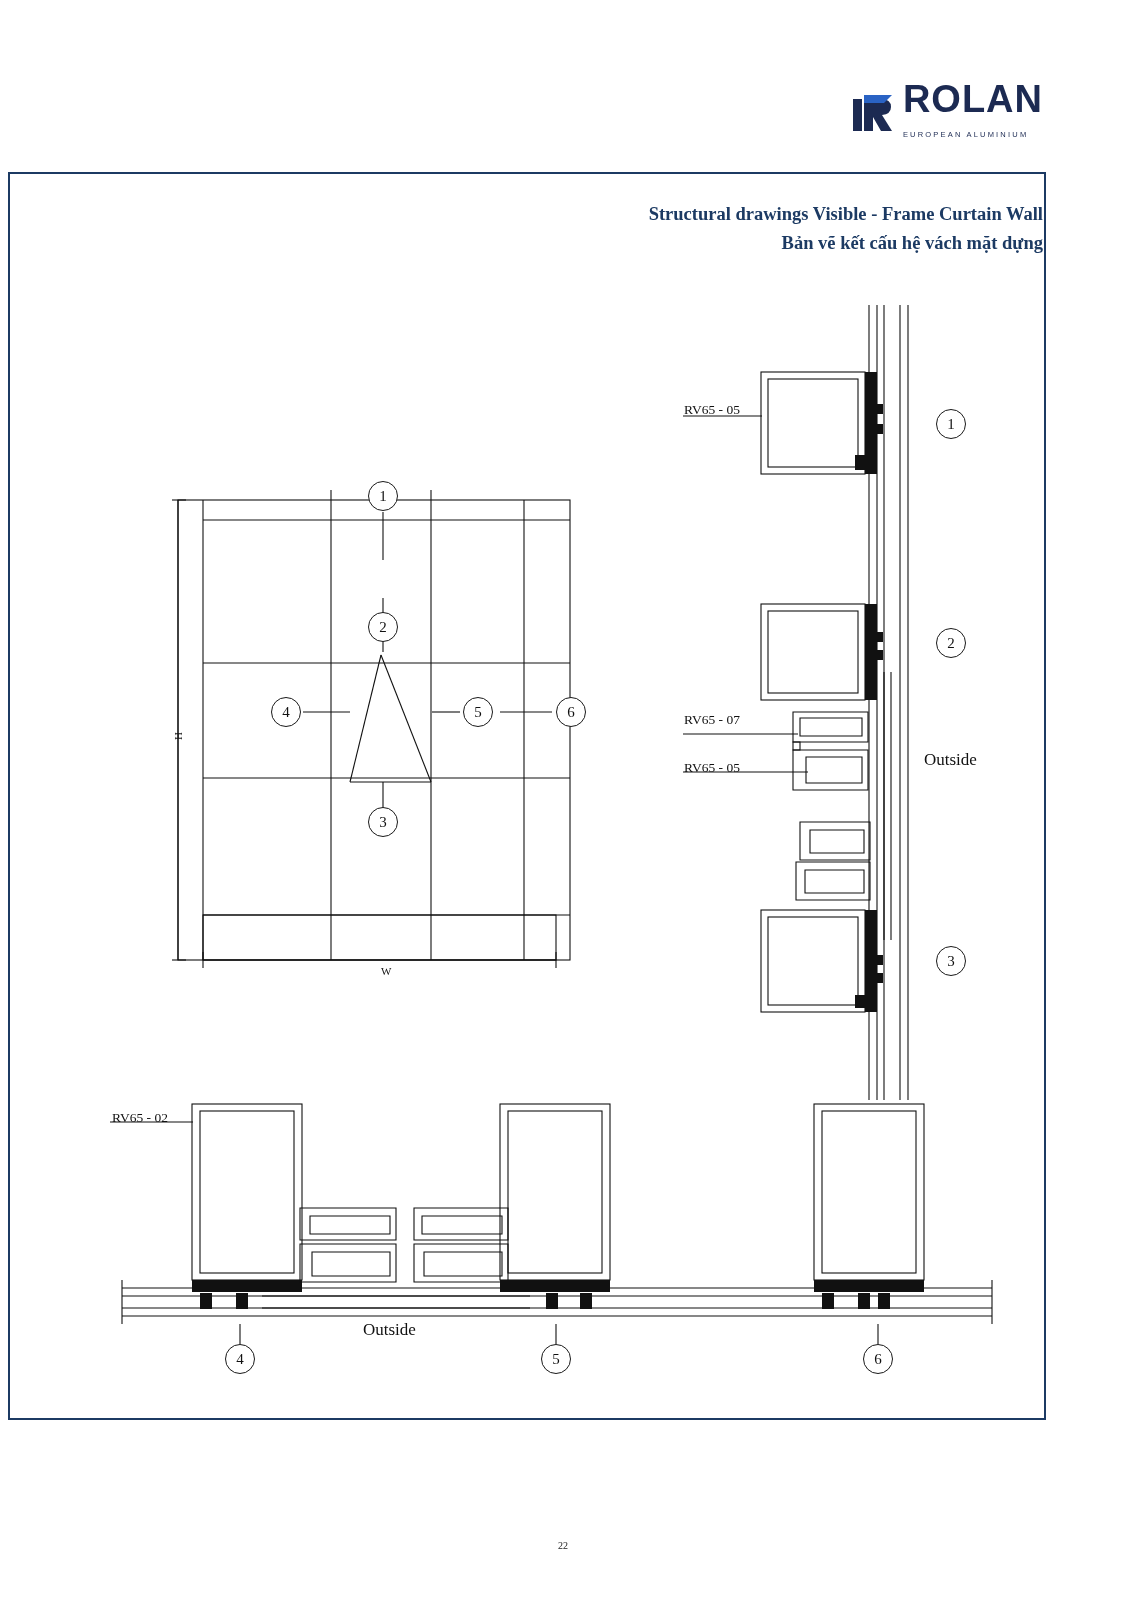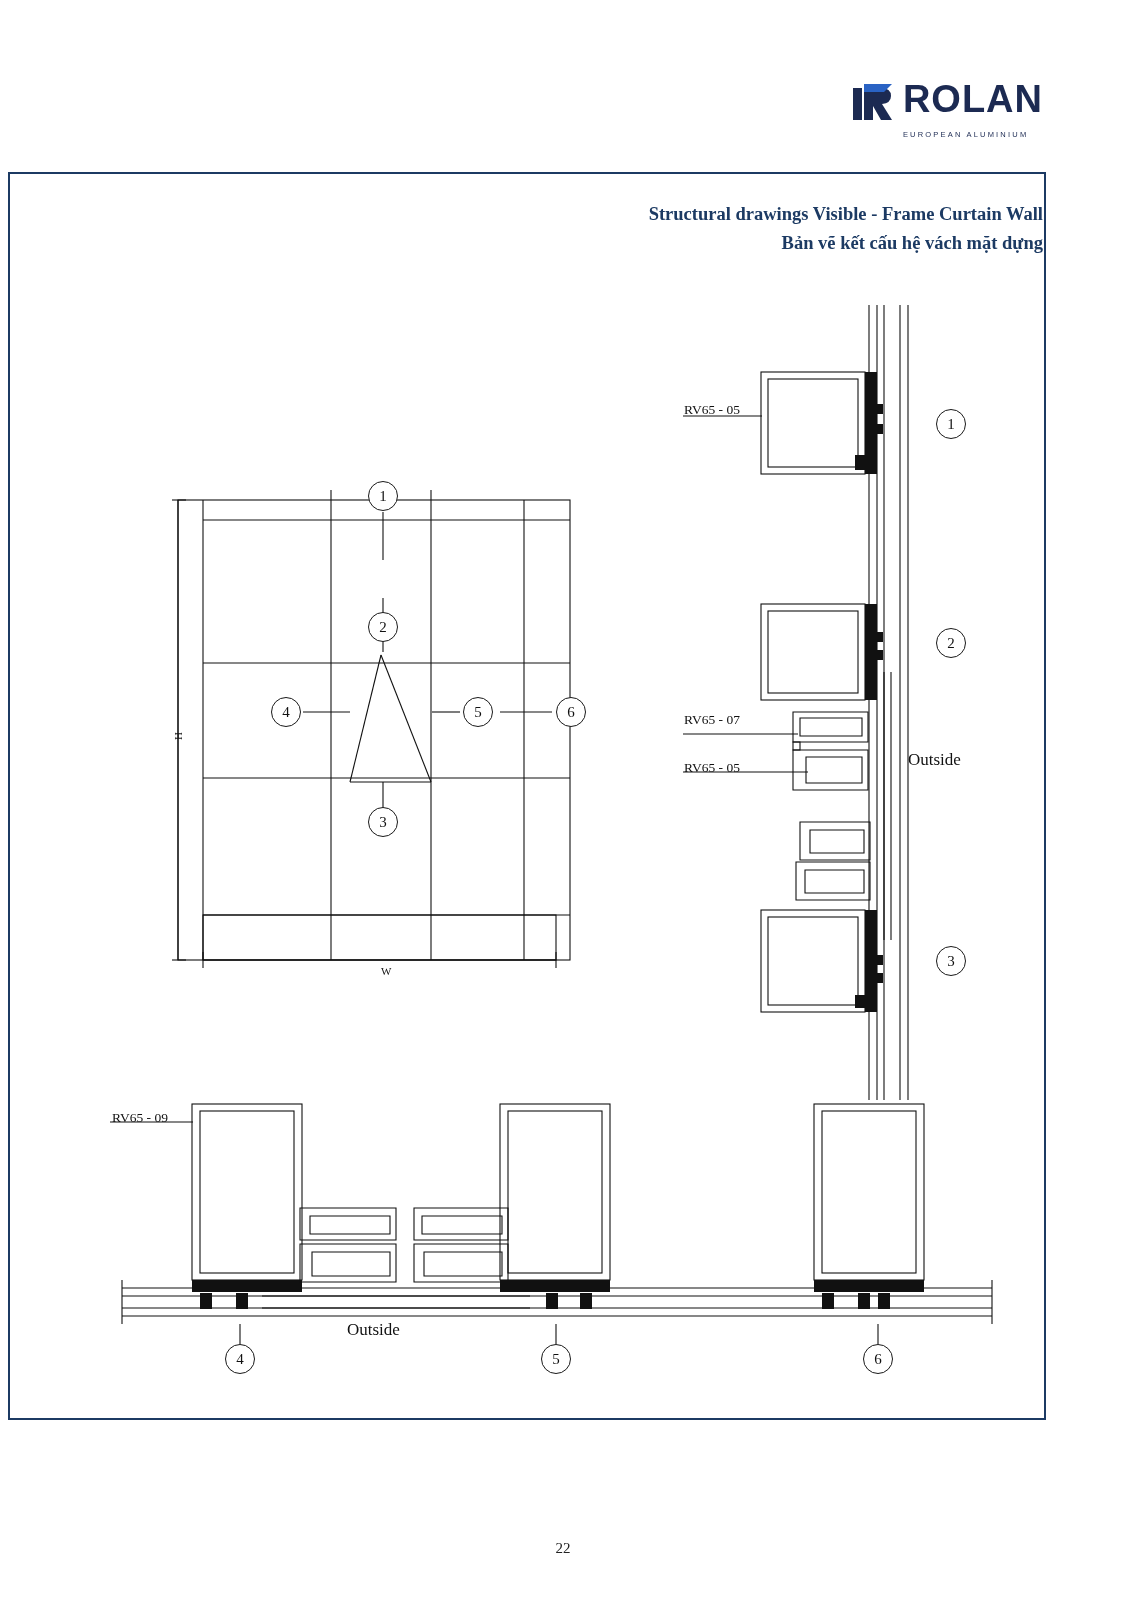--- a/index.html
+++ b/index.html
@@ -15,21 +15,21 @@
     color: #111111;
     overflow: hidden;
   }
 
   
   .logo {
     position: absolute;
     top: 80px;
     right: 88px;
     display: flex;
-    align-items: flex-start;
+    align-items: flex-end;
     gap: 8px;
   }
   .logo-mark {
     width: 44px;
     height: 48px;
     position: relative;
   }
   .logo-text-wrap {
     display: flex;
     flex-direction: column;
@@ -76,21 +76,21 @@
     line-height: 1.55;
   }
 
   
   .page-number {
     position: absolute;
     left: 0;
     right: 5px;
     top: 1540px;
     text-align: center;
-    font-size: 15px;
+    font-size: 10px;
     color: #222;
   }
 
   
   .drawing {
     position: absolute;
     left: 0;
     top: 0;
     width: 1131px;
     height: 1600px;
@@ -117,20 +117,21 @@
   
   .lbl {
     position: absolute;
     font-family: "Liberation Serif", serif;
     font-size: 13.5px;
     color: #111;
     white-space: nowrap;
   }
   .lbl.outside {
     font-size: 17px;
+    margin-left: 16px;
   }
   .lbl.dim {
     font-size: 11px;
   }
   .lbl.dim-v {
     font-size: 11px;
     transform: rotate(-90deg);
     transform-origin: left top;
   }
 </style>
@@ -303,20 +304,20 @@
 
 <div class="bubble" style="left:936px; top:409px;">1</div>
 <div class="bubble" style="left:936px; top:628px;">2</div>
 <div class="bubble" style="left:936px; top:946px;">3</div>
 
 <div class="lbl" style="left:684px; top:402px;">RV65 - 05</div>
 <div class="lbl" style="left:684px; top:712px;">RV65 - 07</div>
 <div class="lbl" style="left:684px; top:760px;">RV65 - 05</div>
 <div class="lbl outside" style="left:908px; top:750px;">Outside</div>
 
-<div class="lbl" style="left:112px; top:1110px;">RV65 - 09</div>
+<div class="lbl" style="left:112px; top:1110px;">RV65 - 02</div>
 <div class="lbl outside" style="left:347px; top:1320px;">Outside</div>
 
 <div class="bubble" style="left:225px; top:1344px;">4</div>
 <div class="bubble" style="left:541px; top:1344px;">5</div>
 <div class="bubble" style="left:863px; top:1344px;">6</div>
 
 <div class="page-number">22</div>
 
 </body></html>

